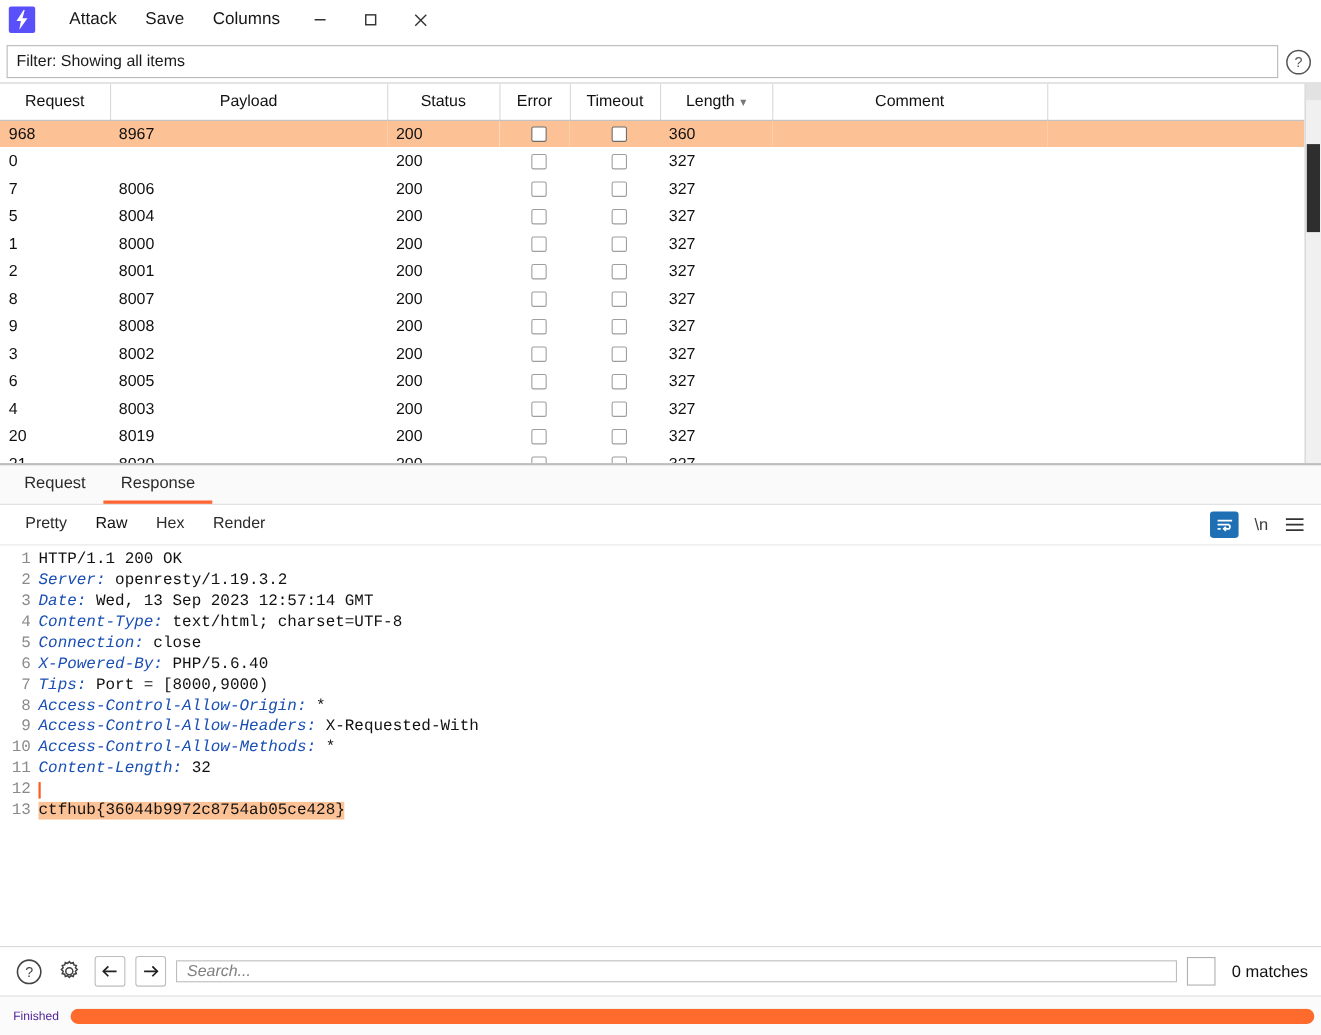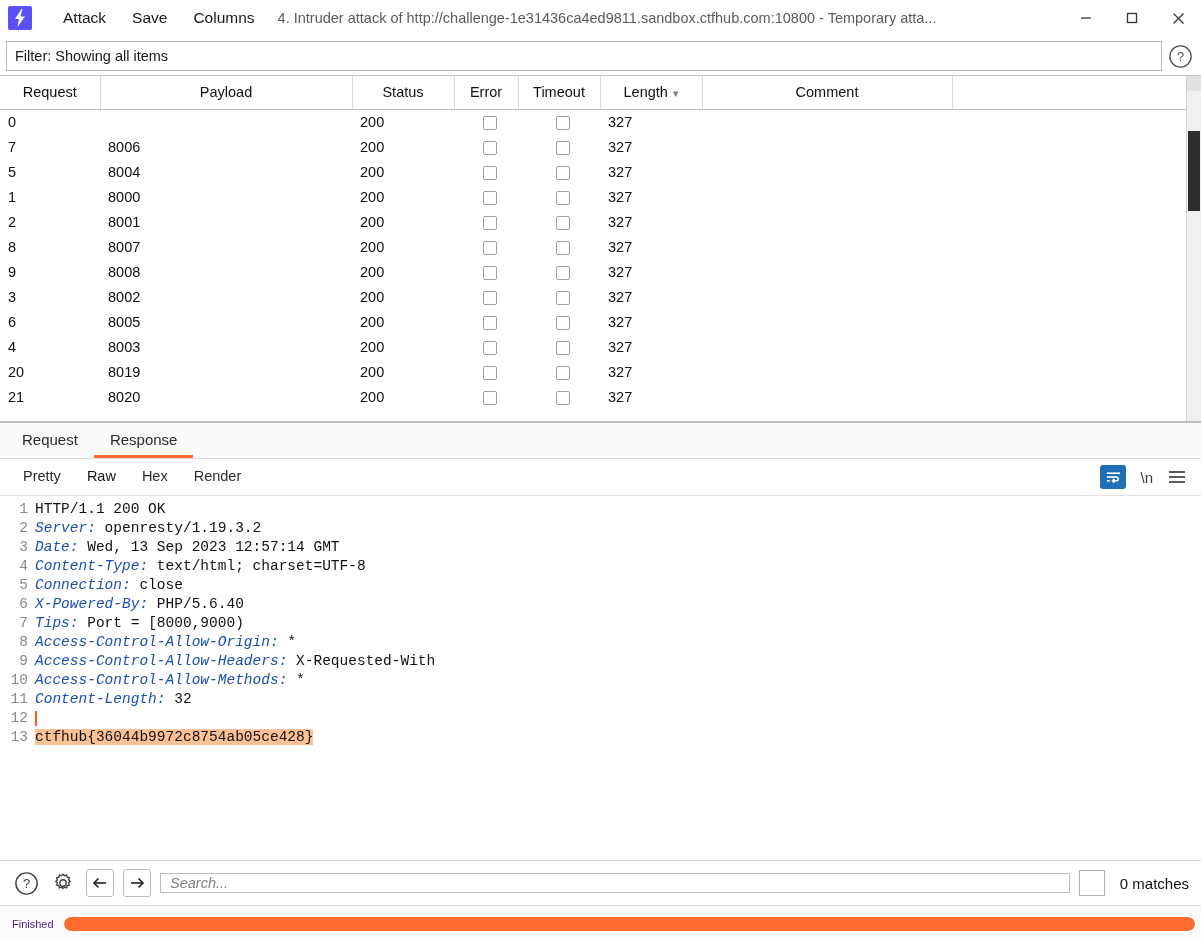--- a/index.html
+++ b/index.html
@@ -298,21 +298,20 @@
 
   <div class="titlebar">
     <div class="logo">
       <svg width="14" height="18" viewBox="0 0 14 18" aria-hidden="true">
         <polygon points="8.5,0 2,10 6,10 4.5,18 12,7.5 7.5,7.5 9.5,0" fill="#ffffff"></polygon>
       </svg>
     </div>
     <div class="menu-item">Attack</div>
     <div class="menu-item">Save</div>
     <div class="menu-item">Columns</div>
-    <div class="win-title">4. Intruder attack of http://challenge-1e31436ca4ed9811.sandbox.ctfhub.com:10800 - Temporary atta...</div>
     <div class="win-ctrls">
       <div class="win-btn">
         <svg width="14" height="14" viewBox="0 0 14 14">
           <line x1="2" y1="7" x2="12" y2="7" stroke="#333" stroke-width="1.3"></line>
         </svg>
       </div>
       <div class="win-btn">
         <svg width="14" height="14" viewBox="0 0 14 14">
           <rect x="2.5" y="2.5" width="9" height="9" fill="none" stroke="#333" stroke-width="1.3"></rect>
         </svg>
@@ -360,20 +359,30 @@
             <th>Error</th>
             <th>Timeout</th>
             <th>
               <span>Length</span><span class="sort-caret">▾</span>
             </th>
             <th>Comment</th>
             <th class="last"></th>
           </tr>
         </thead>
         <tbody>
+            <tr class="row selected">
+              <td>968</td>
+              <td>8967</td>
+              <td>200</td>
+              <td class="c-center"><span class="cb"></span></td>
+              <td class="c-center"><span class="cb"></span></td>
+              <td>360</td>
+              <td></td>
+              <td></td>
+            </tr>
             <tr class="row">
               <td>0</td>
               <td></td>
               <td>200</td>
               <td class="c-center"><span class="cb"></span></td>
               <td class="c-center"><span class="cb"></span></td>
               <td>327</td>
               <td></td>
               <td></td>
             </tr>

